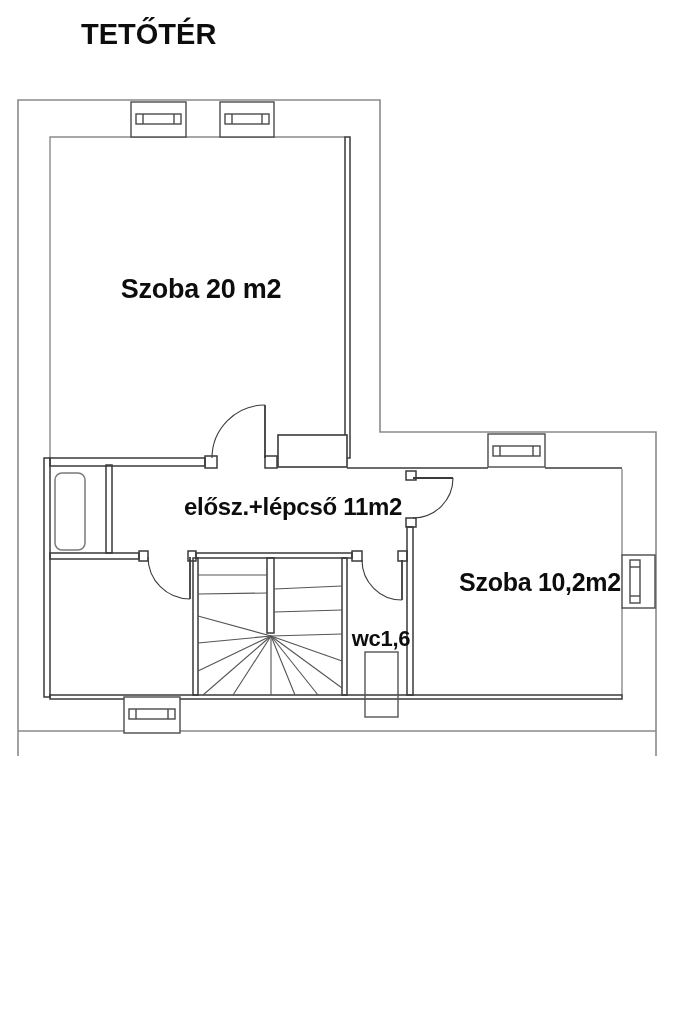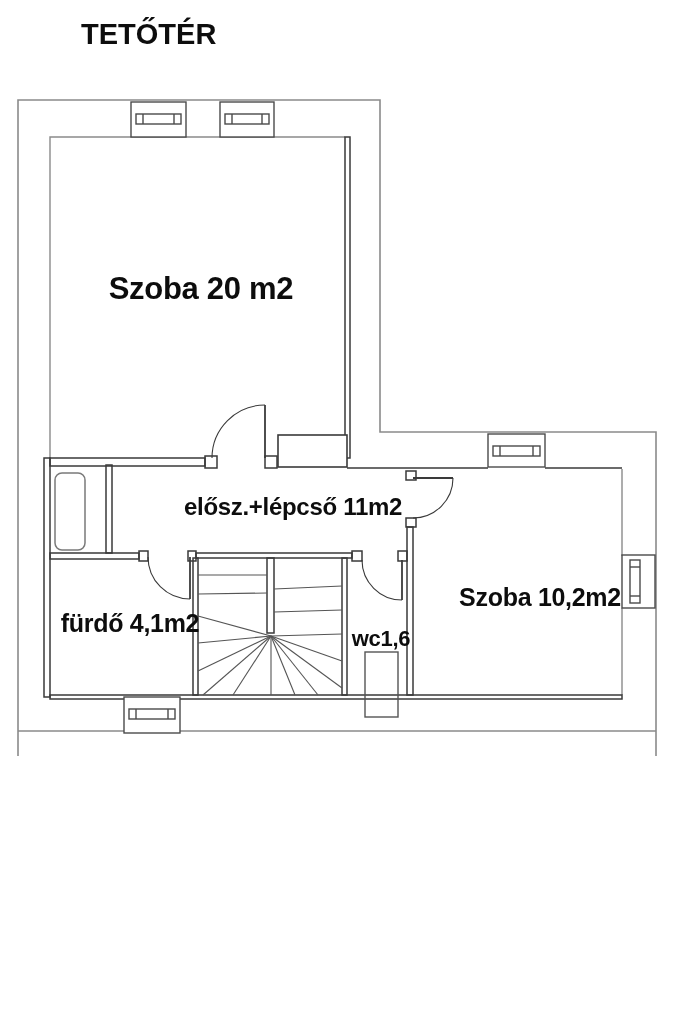--- a/index.html
+++ b/index.html
@@ -22,23 +22,23 @@
   #lbl-title{
     position:absolute;
     left:81px;top:18px;
     transform:none;
     font-weight:bold;
     font-size:29px;
     color:#0d0d0d;
     letter-spacing:0px;
     white-space:nowrap;
   }
-  #lbl-szoba20 {left:201px;top:289px;font-size:31px;}
+  #lbl-szoba20 {left:201px;top:289px;font-size:27px;}
   #lbl-elosz   {left:274px;top:507px;font-size:24px;margin-left:19px;}
-  #lbl-szoba102{left:540px;top:582px;font-size:25px;margin-top:15px;}
+  #lbl-szoba102{left:540px;top:582px;font-size:25px;}
   #lbl-furdo   {left:130px;top:623px;font-size:25px;}
   #lbl-wc      {left:381px;top:627px;font-size:22px;margin-top:12px;}
 </style>
 </head>
 <body>
 
 <div id="stage">
 
   <svg id="plan-svg" width="686" height="1024" viewBox="0 0 686 1024">
 
@@ -163,16 +163,15 @@
   </svg>
 
   <div id="lbl-title" class="lbl-title">TETŐTÉR</div>
 
   <div id="lbl-szoba20" class="lbl">Szoba 20 m2</div>
 
   <div id="lbl-elosz" class="lbl">elősz.+lépcső 11m2</div>
 
   <div id="lbl-szoba102" class="lbl">Szoba 10,2m2</div>
 
-  <div id="lbl-furdo" class="lbl">fürdő 4,1m2</div>
 
   <div id="lbl-wc" class="lbl">wc1,6</div>
 </div>
 
 </body></html>

